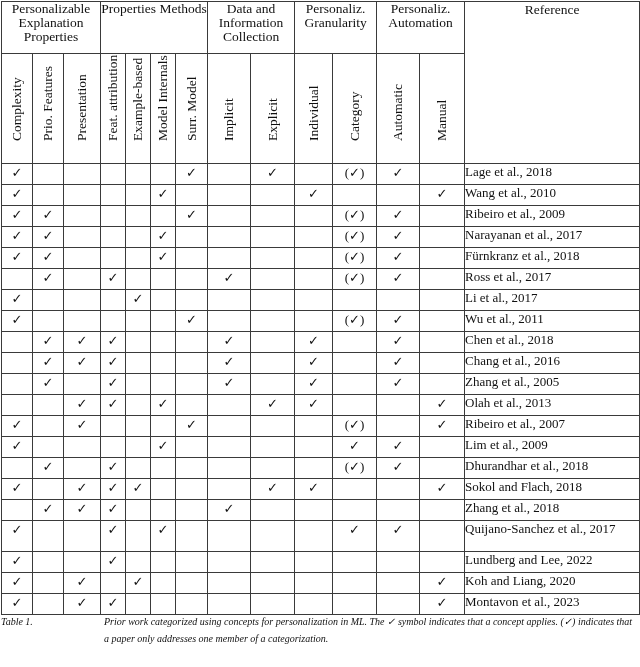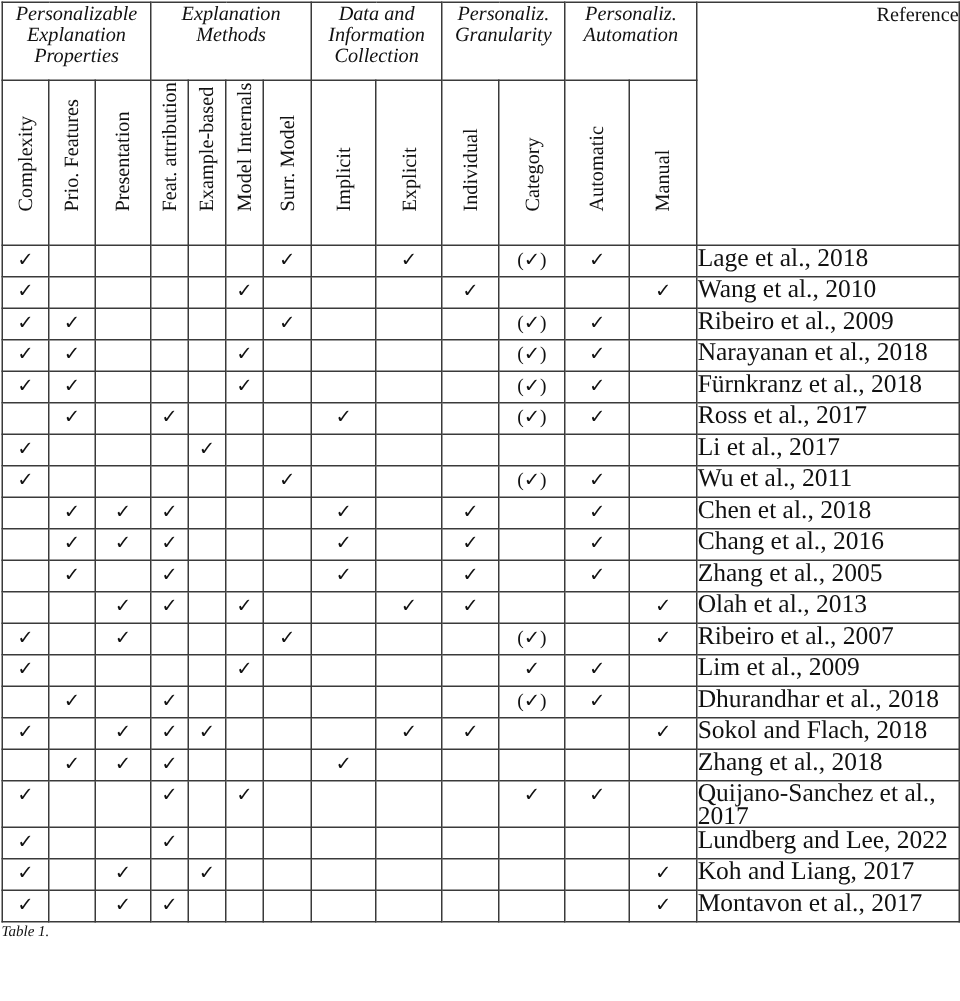--- a/index.html
+++ b/index.html
@@ -1,27 +1,27 @@
 <!DOCTYPE html>
 <html><head>
 <meta charset="utf-8">
 <style>
   html, body { margin: 0; padding: 0; background: #ffffff; }
   body { width: 640px; height: 667px; position: relative; overflow: hidden;
          font-family: "Liberation Serif", "DejaVu Serif", serif; color: #111; }
   table.main { position: absolute; left: 1px; top: 1px; border-collapse: collapse;
                table-layout: fixed; width: 638px; font-size: 13px; }
   table.main td, table.main th { border: 1px solid #3a3a3a; padding: 0; font-weight: normal; }
-  th.group { height: 51px; vertical-align: top; text-align: center; line-height: 14px; padding-top: 2px; font-size: 13.5px; font-style: italic; }
-  th.ref-head { vertical-align: top; text-align: right; padding: 2px 0 0 6px; font-size: 13.5px; }
+  th.group { height: 51px; vertical-align: top; text-align: center; line-height: 14px; padding-top: 2px; font-size: 13.5px; }
+  th.ref-head { vertical-align: top; text-align: center; padding: 2px 0 0 6px; font-size: 13.5px; }
   th.sub { height: 109px; position: relative; }
   th.sub span { position: absolute; left: 50%; bottom: 6px; transform-origin: 0 0;
                 transform: rotate(-90deg) translate(0, -50%); white-space: nowrap; font-size: 13.5px; }
   td.c { text-align: center; vertical-align: top; font-size: 13px; line-height: 18px; height: 20px; }
-  td.ref { text-align: left; vertical-align: top; padding: 1px 0 0 6px; line-height: 15px; font-size: 17px; margin-top: 11px; }
+  td.ref { text-align: left; vertical-align: top; padding: 1px 0 0 6px; line-height: 15px; font-size: 13px; margin-top: 11px; }
   tr.tall td.c, tr.tall td.ref { height: 30px; }
   .caption { position: absolute; left: 1px; top: 613px; width: 635px; font-style: italic;
              font-size: 10px; line-height: 17px; }
   .caption .label { position: absolute; left: 0; top: 0; }
   .caption .text { margin-left: 103px; text-indent: 0; }
 </style>
 </head>
 <body>
 
 <table class="main">
@@ -37,21 +37,21 @@
       <col style="width:44px">
     <col style="width:38px">
       <col style="width:44px">
     <col style="width:43px">
       <col style="width:45px">
     <col style="width:175px">
   </colgroup>
   <thead>
     <tr id="group-row">
         <th class="group" colspan="3">Personalizable Explanation Properties</th>
-        <th class="group" colspan="4">Explanation Methods</th>
+        <th class="group" colspan="4">Properties Methods</th>
         <th class="group" colspan="2">Data and Information Collection</th>
         <th class="group" colspan="2">Personaliz. Granularity</th>
         <th class="group" colspan="2">Personaliz. Automation</th>
         <th class="ref-head" rowspan="2">Reference</th>
       </tr>
     <tr id="sub-row">
         <th class="sub">
           <span>Complexity</span>
         </th>
         <th class="sub">
@@ -148,21 +148,21 @@
         <td class="c"></td>
         <td class="c"></td>
         <td class="c">✓</td>
         <td class="c"></td>
         <td class="c"></td>
         <td class="c"></td>
         <td class="c"></td>
         <td class="c">(✓)</td>
         <td class="c">✓</td>
         <td class="c"></td>
-        <td class="ref">Narayanan et al., 2018</td>
+        <td class="ref">Narayanan et al., 2017</td>
       </tr>
       <tr>
         <td class="c">✓</td>
         <td class="c">✓</td>
         <td class="c"></td>
         <td class="c"></td>
         <td class="c"></td>
         <td class="c">✓</td>
         <td class="c"></td>
         <td class="c"></td>
@@ -404,36 +404,37 @@
         <td class="c"></td>
         <td class="c">✓</td>
         <td class="c"></td>
         <td class="c"></td>
         <td class="c"></td>
         <td class="c"></td>
         <td class="c"></td>
         <td class="c"></td>
         <td class="c"></td>
         <td class="c">✓</td>
-        <td class="ref">Koh and Liang, 2017</td>
-      </tr>
-      <tr>
-        <td class="c">✓</td>
-        <td class="c"></td>
-        <td class="c">✓</td>
-        <td class="c">✓</td>
-        <td class="c"></td>
-        <td class="c"></td>
-        <td class="c"></td>
-        <td class="c"></td>
-        <td class="c"></td>
-        <td class="c"></td>
-        <td class="c"></td>
-        <td class="c"></td>
-        <td class="c">✓</td>
-        <td class="ref">Montavon et al., 2017</td>
+        <td class="ref">Koh and Liang, 2020</td>
+      </tr>
+      <tr>
+        <td class="c">✓</td>
+        <td class="c"></td>
+        <td class="c">✓</td>
+        <td class="c">✓</td>
+        <td class="c"></td>
+        <td class="c"></td>
+        <td class="c"></td>
+        <td class="c"></td>
+        <td class="c"></td>
+        <td class="c"></td>
+        <td class="c"></td>
+        <td class="c"></td>
+        <td class="c">✓</td>
+        <td class="ref">Montavon et al., 2023</td>
       </tr>
     </tbody>
 </table>
 
 <div class="caption">
   <span class="label">Table 1.</span>
+  <div class="text">Prior work categorized using concepts for personalization in ML. The ✓ symbol indicates that a concept applies. (✓) indicates that a paper only addresses one member of a categorization.</div>
 </div>
 
 </body></html>

